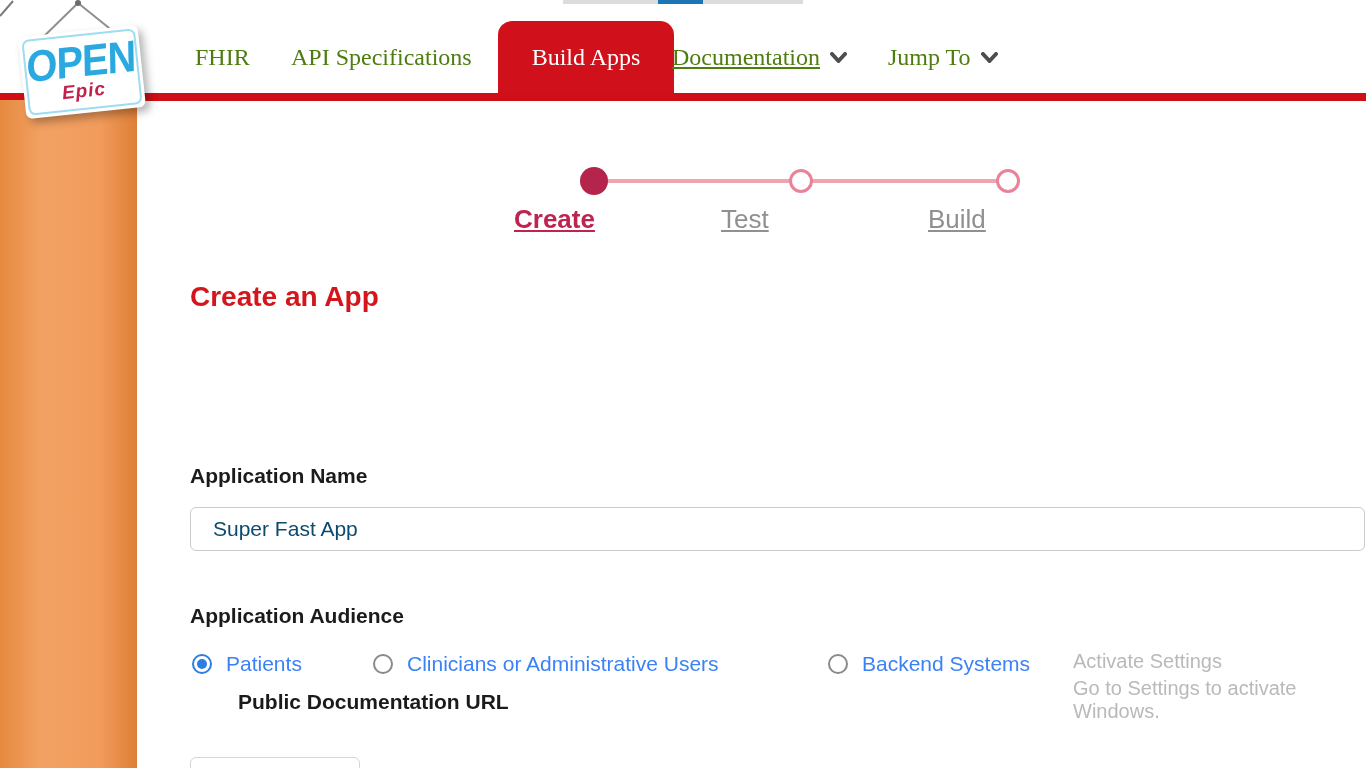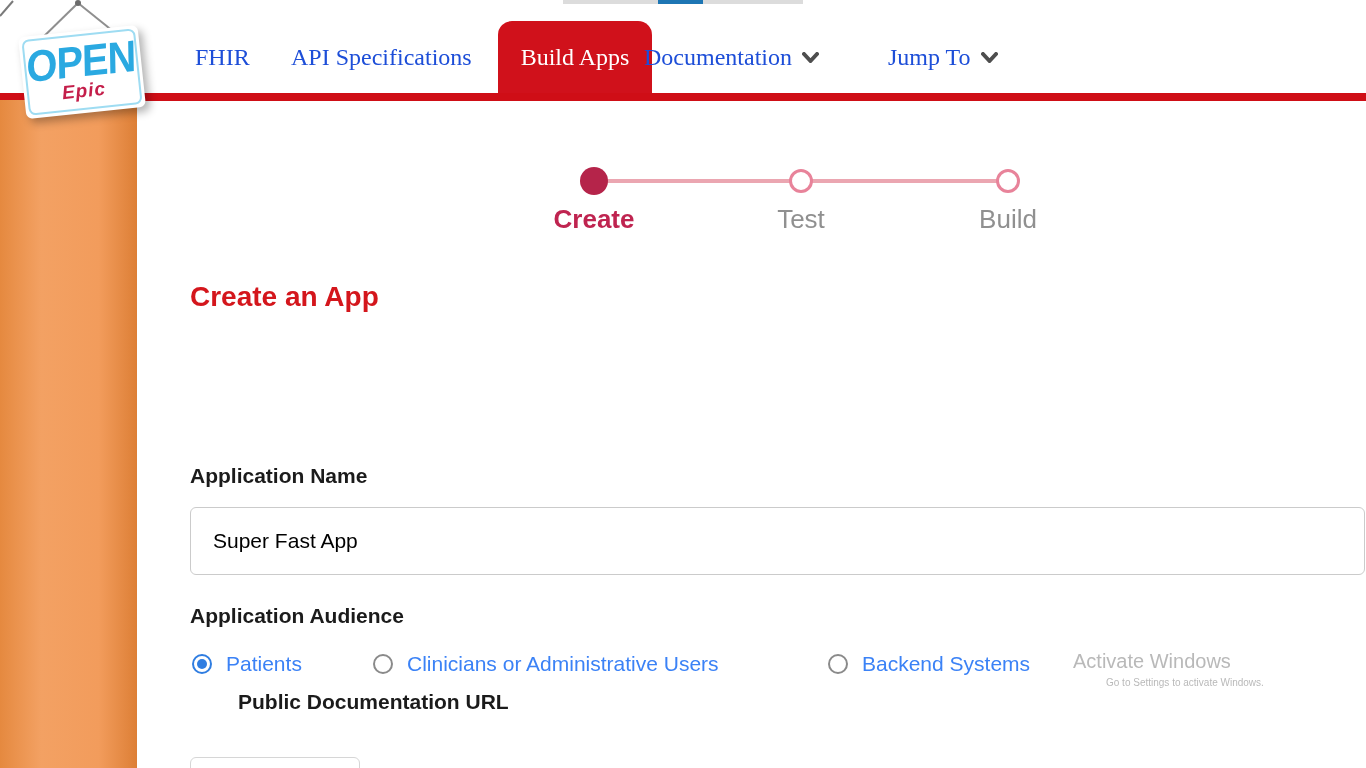--- a/index.html
+++ b/index.html
@@ -19,30 +19,30 @@
   }
   .top-progress-fill {
     position:absolute; left:95px; top:0; width:45px; height:4px;
     background:#1d76b4;
   }
 
   
   .nav-item {
     position:absolute; top:44px;
     font-family:"Liberation Serif", serif;
-    font-size:24px; color:#1d4ed8; white-space:nowrap; cursor:pointer;
+    font-size:24px; color:#4d7c0f; white-space:nowrap; cursor:pointer;
   }
   .nav-fhir { left:195px; }
   .nav-api  { left:291px; }
-  .nav-doc  { left:644px; }
+  .nav-doc  { left:672px;text-decoration:underline; }
   .nav-jump { left:888px; }
   .nav-chevron { display:inline-block; margin-left:10px; position:relative; top:-2px; }
 
   .build-apps-tab {
-    position:absolute; left:498px; top:21px; width:154px; height:72px;
+    position:absolute; left:498px; top:21px; width:176px; height:72px;
     background:#d0111b;
     border-radius:14px 14px 0 0;
     text-align:center; cursor:pointer;
   }
   .build-apps-tab .tab-label {
     display:inline-block; margin-top:23px;
     font-family:"Liberation Serif", serif;
     font-size:24px; color:#ffffff;
   }
 
@@ -92,22 +92,22 @@
   .step-circle { position:absolute; border-radius:50%; background:#ffffff; }
   .step-circle.done {
     left:580px; top:167px; width:28px; height:28px; background:#b5244a;
   }
   .step-circle.todo {
     width:24px; height:24px; border:3px solid #e8839a; top:169px;
   }
   .step-circle.test  { left:789px; }
   .step-circle.ready { left:996px; }
   .step-label {
-    position:absolute; top:204px; width:160px; text-align:center;
-    font-size:26px; color:#909090; white-space:nowrap;
+    position:absolute; top:204px; width:160px; 
+    font-size:26px; color:#909090; white-space:nowrap;text-decoration:underline;
   }
   .step-label.active { color:#bf2450; font-weight:700; }
   .step-label.create { left:514px; }
   .step-label.test   { left:721px; }
   .step-label.ready  { left:928px; }
 
   
   .page-title {
     position:absolute; left:190px; top:281px;
     font-size:28px; color:#d4161c; white-space:nowrap;
@@ -118,26 +118,26 @@
   }
   .field-label {
     position:absolute; left:190px;
     font-size:21px; font-weight:700; color:#1b1b1b; white-space:nowrap;
   }
   .label-app-name { top:464px; }
   .label-audience { top:604px; }
   .label-doc-url  { top:690px;margin-left:48px; }
 
   .text-input {
-    position:absolute; left:190px; top:507px; width:1175px; height:68px;
+    position:absolute; left:190px; top:507px; width:1175px; height:44px;
     border:1px solid #cbcbcb; border-radius:6px;
     background:#ffffff;
     padding-left:22px;
     font-family:"Liberation Sans", sans-serif;
-    font-size:21px; color:#000000;
+    font-size:21px; color:#0c4a6e;
     outline:none;
   }
   .text-input-partial {
     position:absolute; left:190px; top:757px; width:170px; height:30px;
     border:1px solid #d6d6d6; border-radius:6px 6px 0 0;
     background:#ffffff;
   }
 
   .radio-row { position:absolute; left:0; top:0; width:1366px; }
   .radio-option { position:absolute; top:652px; cursor:pointer; }
@@ -155,21 +155,21 @@
     font-size:21px; color:#3b82f6;
   }
   .opt-patients  { left:192px; }
   .opt-clinicians{ left:373px; }
   .opt-backend   { left:828px; }
   .radio-label { left:34px; }
 
   
   .watermark { position:absolute; left:1073px; top:650px; color:#b9b9b9; }
   .watermark .wm-line1 { font-size:20px; }
-  .watermark .wm-line2 { font-size:10px; margin-top:4px;margin-left:33px; }
+  .watermark .wm-line2 { font-size:20px; margin-top:4px; }
 </style>
 </head>
 <body>
 
 <div class="top-progress-track">
   <div class="top-progress-fill"></div>
 </div>
 
 <div class="nav-item nav-fhir">FHIR</div>
 <div class="nav-item nav-api">API Specifications</div>
@@ -233,18 +233,18 @@
     <span class="radio-circle"></span>
     <span class="radio-label">Clinicians or Administrative Users</span>
   </div>
   <div class="radio-option opt-backend">
     <span class="radio-circle"></span>
     <span class="radio-label">Backend Systems</span>
   </div>
 </div>
 
 <div class="watermark">
-  <div class="wm-line1">Activate Windows</div>
+  <div class="wm-line1">Activate Settings</div>
   <div class="wm-line2">Go to Settings to activate Windows.</div>
 </div>
 
 <div class="field-label label-doc-url">Public Documentation URL</div>
 <div class="text-input-partial"></div>
 
 </body></html>

